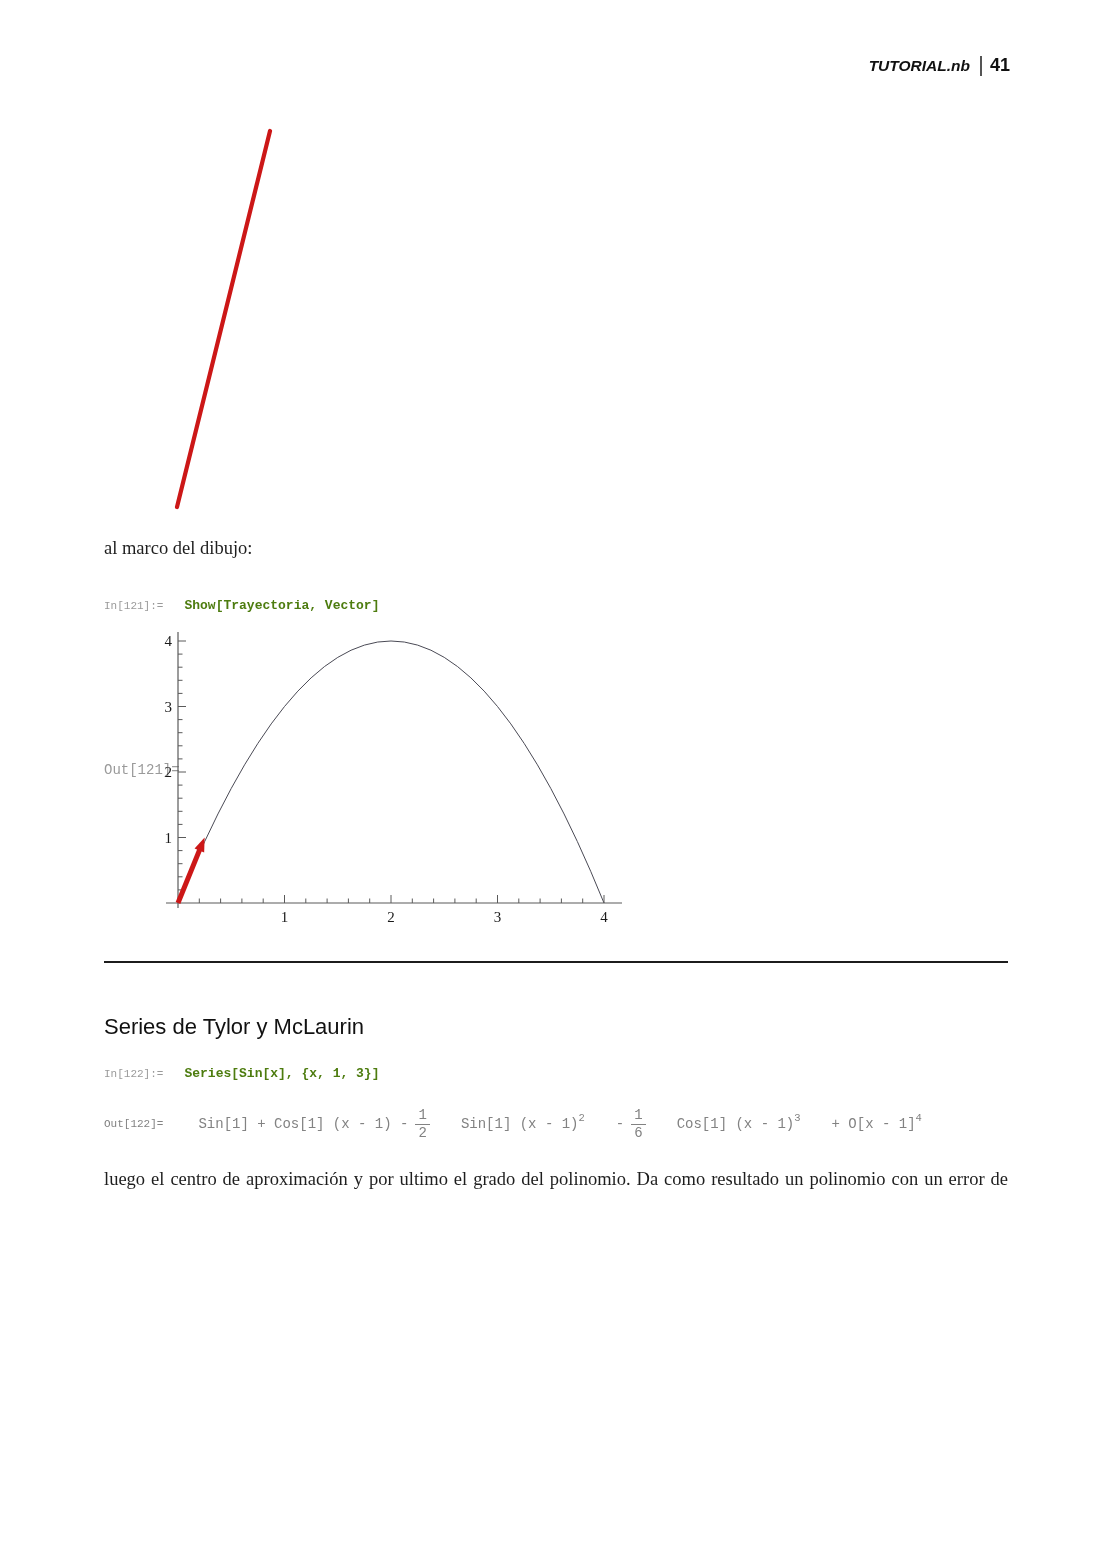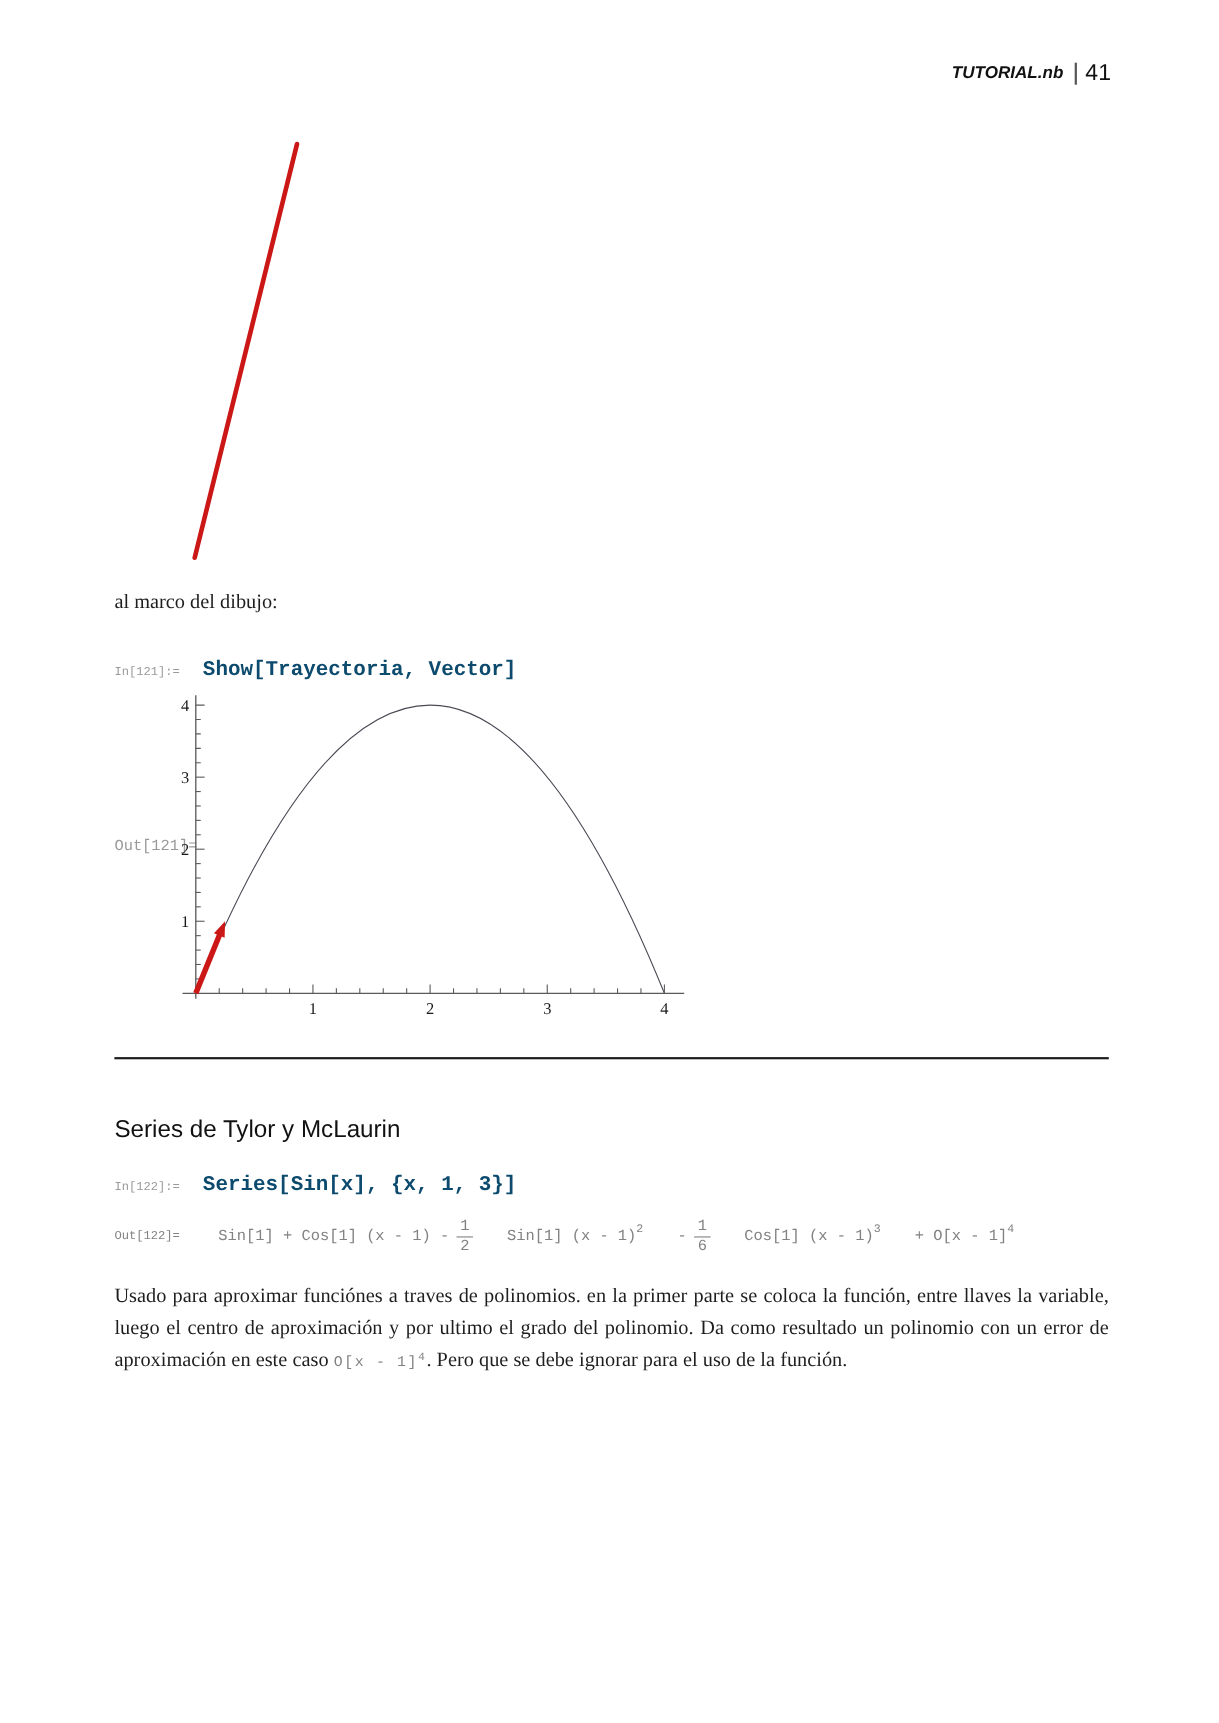--- a/index.html
+++ b/index.html
@@ -3,31 +3,31 @@
 <meta charset="utf-8">
 <style>
   html,body{margin:0;padding:0;background:#ffffff;}
   .page{position:relative;width:1108px;height:1566px;background:#fff;overflow:hidden;
         font-family:"Liberation Serif",serif;color:#1e1e1e;}
   
   .hdr{position:absolute;top:55px;right:98px;display:flex;align-items:center;}
   .hdr-file{font-family:"Liberation Sans",sans-serif;font-style:italic;font-weight:bold;
             font-size:15.5px;color:#111;}
   .hdr-sep{width:2px;height:20px;background:#555;margin:0 8px 0 10px;}
-  .hdr-page{font-family:"Liberation Sans",sans-serif;font-weight:normal;font-size:21px;color:#111;}
+  .hdr-page{font-family:"Liberation Sans",sans-serif;font-weight:bold;font-size:18px;color:#111;}
   
   .para{position:absolute;left:104px;width:904px;font-size:18.5px;line-height:29px;color:#1e1e1e;}
   .jline{text-align:justify;text-align-last:justify;}
   .inline-code{font-family:"Liberation Mono",monospace;font-size:13.5px;color:#828282;
                letter-spacing:1.5px;}
   .inline-code sup{font-size:10px;line-height:0;}
   
   .io-row{position:absolute;left:104px;display:flex;align-items:baseline;gap:21px;}
   .io-label{font-family:"Liberation Mono",monospace;font-size:11px;color:#9a9a9a;white-space:pre;}
-  .code{font-family:"Liberation Mono",monospace;font-weight:bold;font-size:19px;color:#0c4a6e;
+  .code{font-family:"Liberation Mono",monospace;font-weight:bold;font-size:13px;color:#4d7c0f;
         white-space:pre;}
   .out-label{position:absolute;font-family:"Liberation Mono",monospace;font-size:14px;
              color:#9a9a9a;}
   
   .plot-svg{position:absolute;left:150px;top:628px;}
   .tick-label{font-family:"Liberation Serif",serif;font-size:15px;fill:#1a1a1a;}
   .vector-svg{position:absolute;left:150px;top:115px;}
   
   .divider{position:absolute;left:104px;top:961px;width:904px;height:2px;background:#1c1c1c;}
   
@@ -145,18 +145,16 @@
     <span class="fpart">-</span>
     <span class="frac">
       <span class="num">1</span>
       <span class="den">6</span>
     </span>
     <span class="fpart"><span>Cos[1] (x - 1)</span><sup>3</sup></span>
     <span class="fpart"><span>+ O[x - 1]</span><sup>4</sup></span>
   </div>
 
   <div class="para" style="top:1165px;">
-    <div class="jline">Usado para aproximar funciónes a traves de polinomios. en la primer parte se coloca la función, entre llaves la variable,</div>
     <div class="jline">luego el centro de aproximación y por ultimo el grado del polinomio. Da como resultado un polinomio con un error de</div>
-    <div><span>aproximación en este caso </span><span class="inline-code"><span>O[x - 1]</span><sup>4</sup></span><span>. Pero que se debe ignorar para el uso de la función.</span></div>
   </div>
 
 </div>
 
 </body></html>

